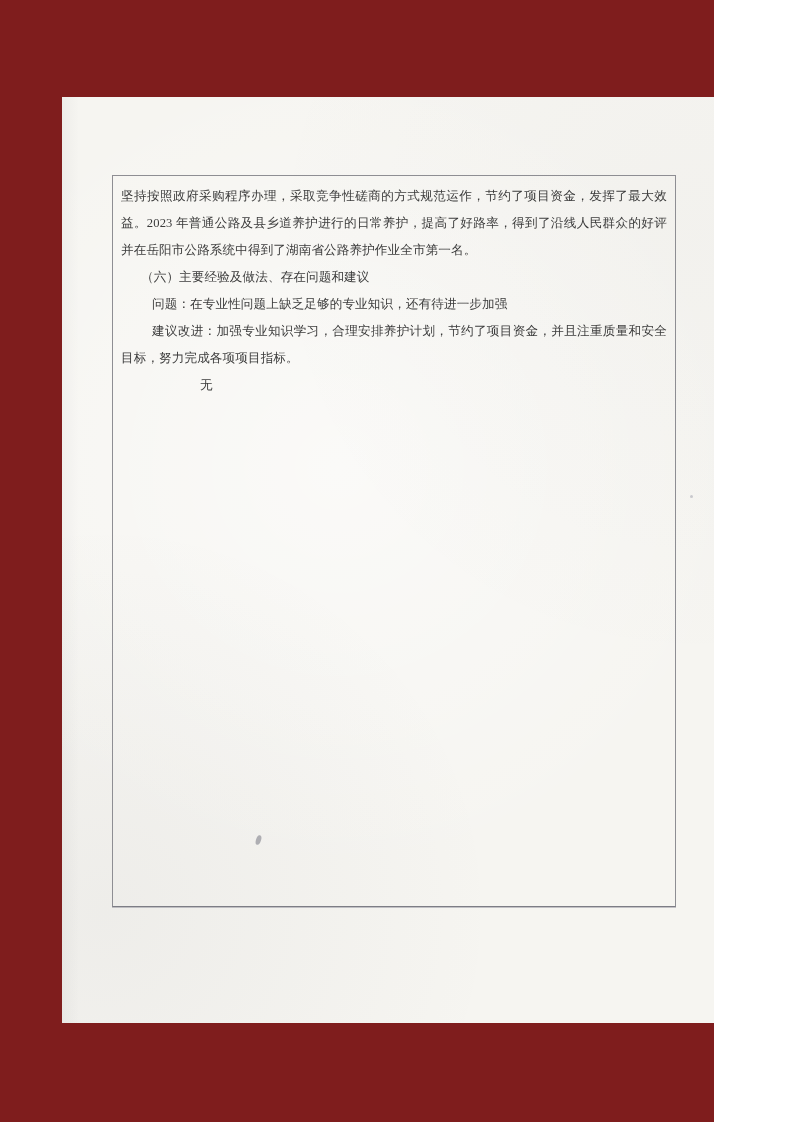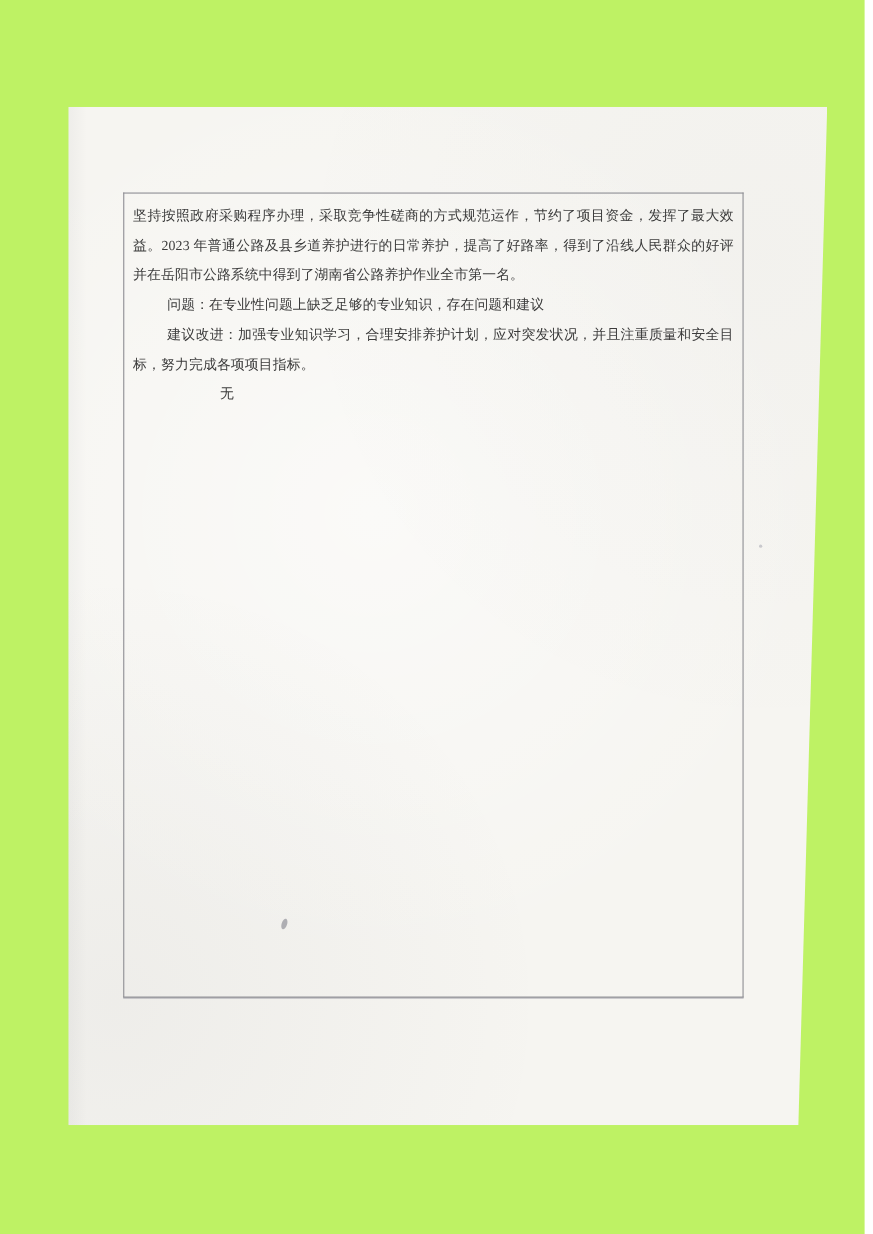--- a/index.html
+++ b/index.html
@@ -2,23 +2,23 @@
 <html><head>
 <meta charset="utf-8">
 <style>
   html, body {
     margin: 0;
     padding: 0;
     background: #ffffff;
   }
   .canvas {
     position: relative;
-    width: 786px;
+    width: 714px;
     height: 1122px;
-    background: #bef264;
+    background: #7f1d1d;
     overflow: hidden;
   }
   
   .paper {
     position: absolute;
     left: 62px;
     top: 97px;
     width: 690px;
     height: 926px;
     background-color: #f6f5f1;
@@ -79,20 +79,21 @@
     border-radius: 50%;
   }
 </style>
 </head>
 <body>
 
 <div class="canvas">
   <div class="paper">
     <div class="content-box">
       <p class="para p-continuation">坚持按照政府采购程序办理，采取竞争性磋商的方式规范运作，节约了项目资金，发挥了最大效益。2023 年普通公路及县乡道养护进行的日常养护，提高了好路率，得到了沿线人民群众的好评并在岳阳市公路系统中得到了湖南省公路养护作业全市第一名。</p>
-      <p class="para p-problem">问题：在专业性问题上缺乏足够的专业知识，存在问题和建议</p>
-      <p class="para p-suggestion">建议改进：加强专业知识学习，合理安排养护计划，应对突发状况，并且注重质量和安全目标，努力完成各项项目指标。</p>
+      <p class="para p-section">（六）主要经验及做法、存在问题和建议</p>
+      <p class="para p-problem">问题：在专业性问题上缺乏足够的专业知识，还有待进一步加强</p>
+      <p class="para p-suggestion">建议改进：加强专业知识学习，合理安排养护计划，节约了项目资金，并且注重质量和安全目标，努力完成各项项目指标。</p>
       <p class="para p-attachment">无</p>
     </div>
     <div class="speck"></div>
     <div class="speck2"></div>
   </div>
 </div>
 
 </body></html>

